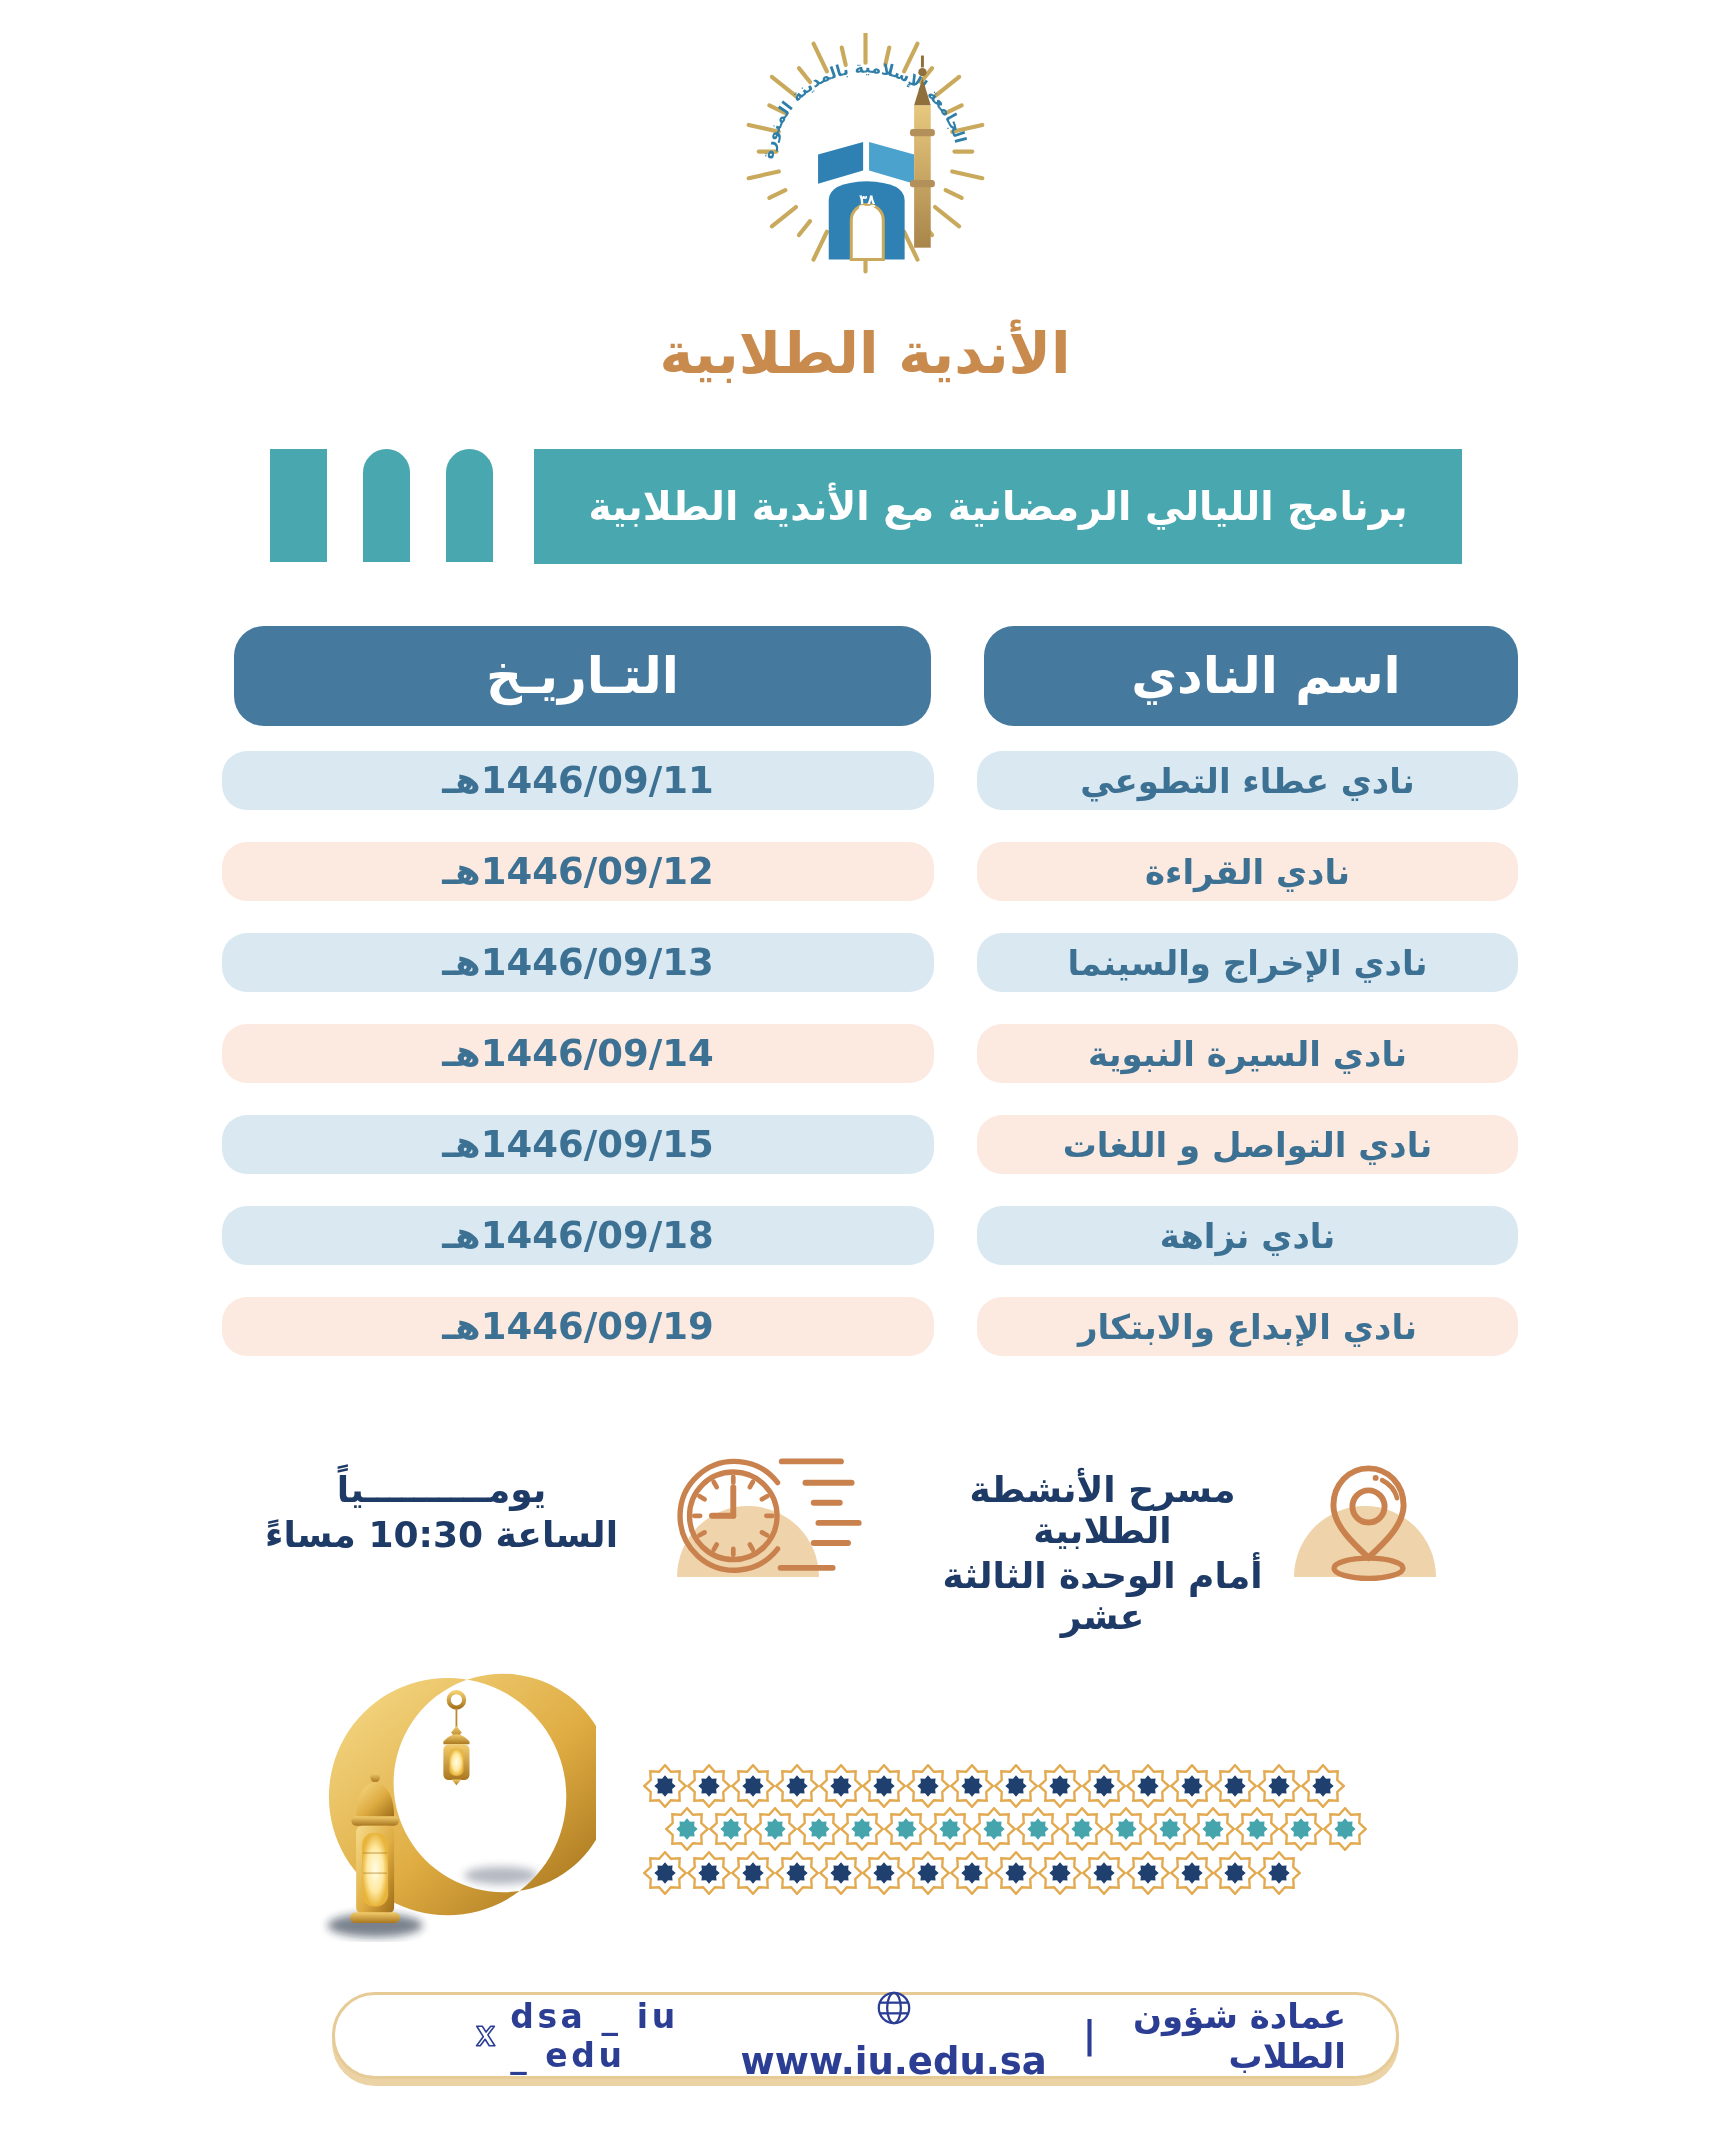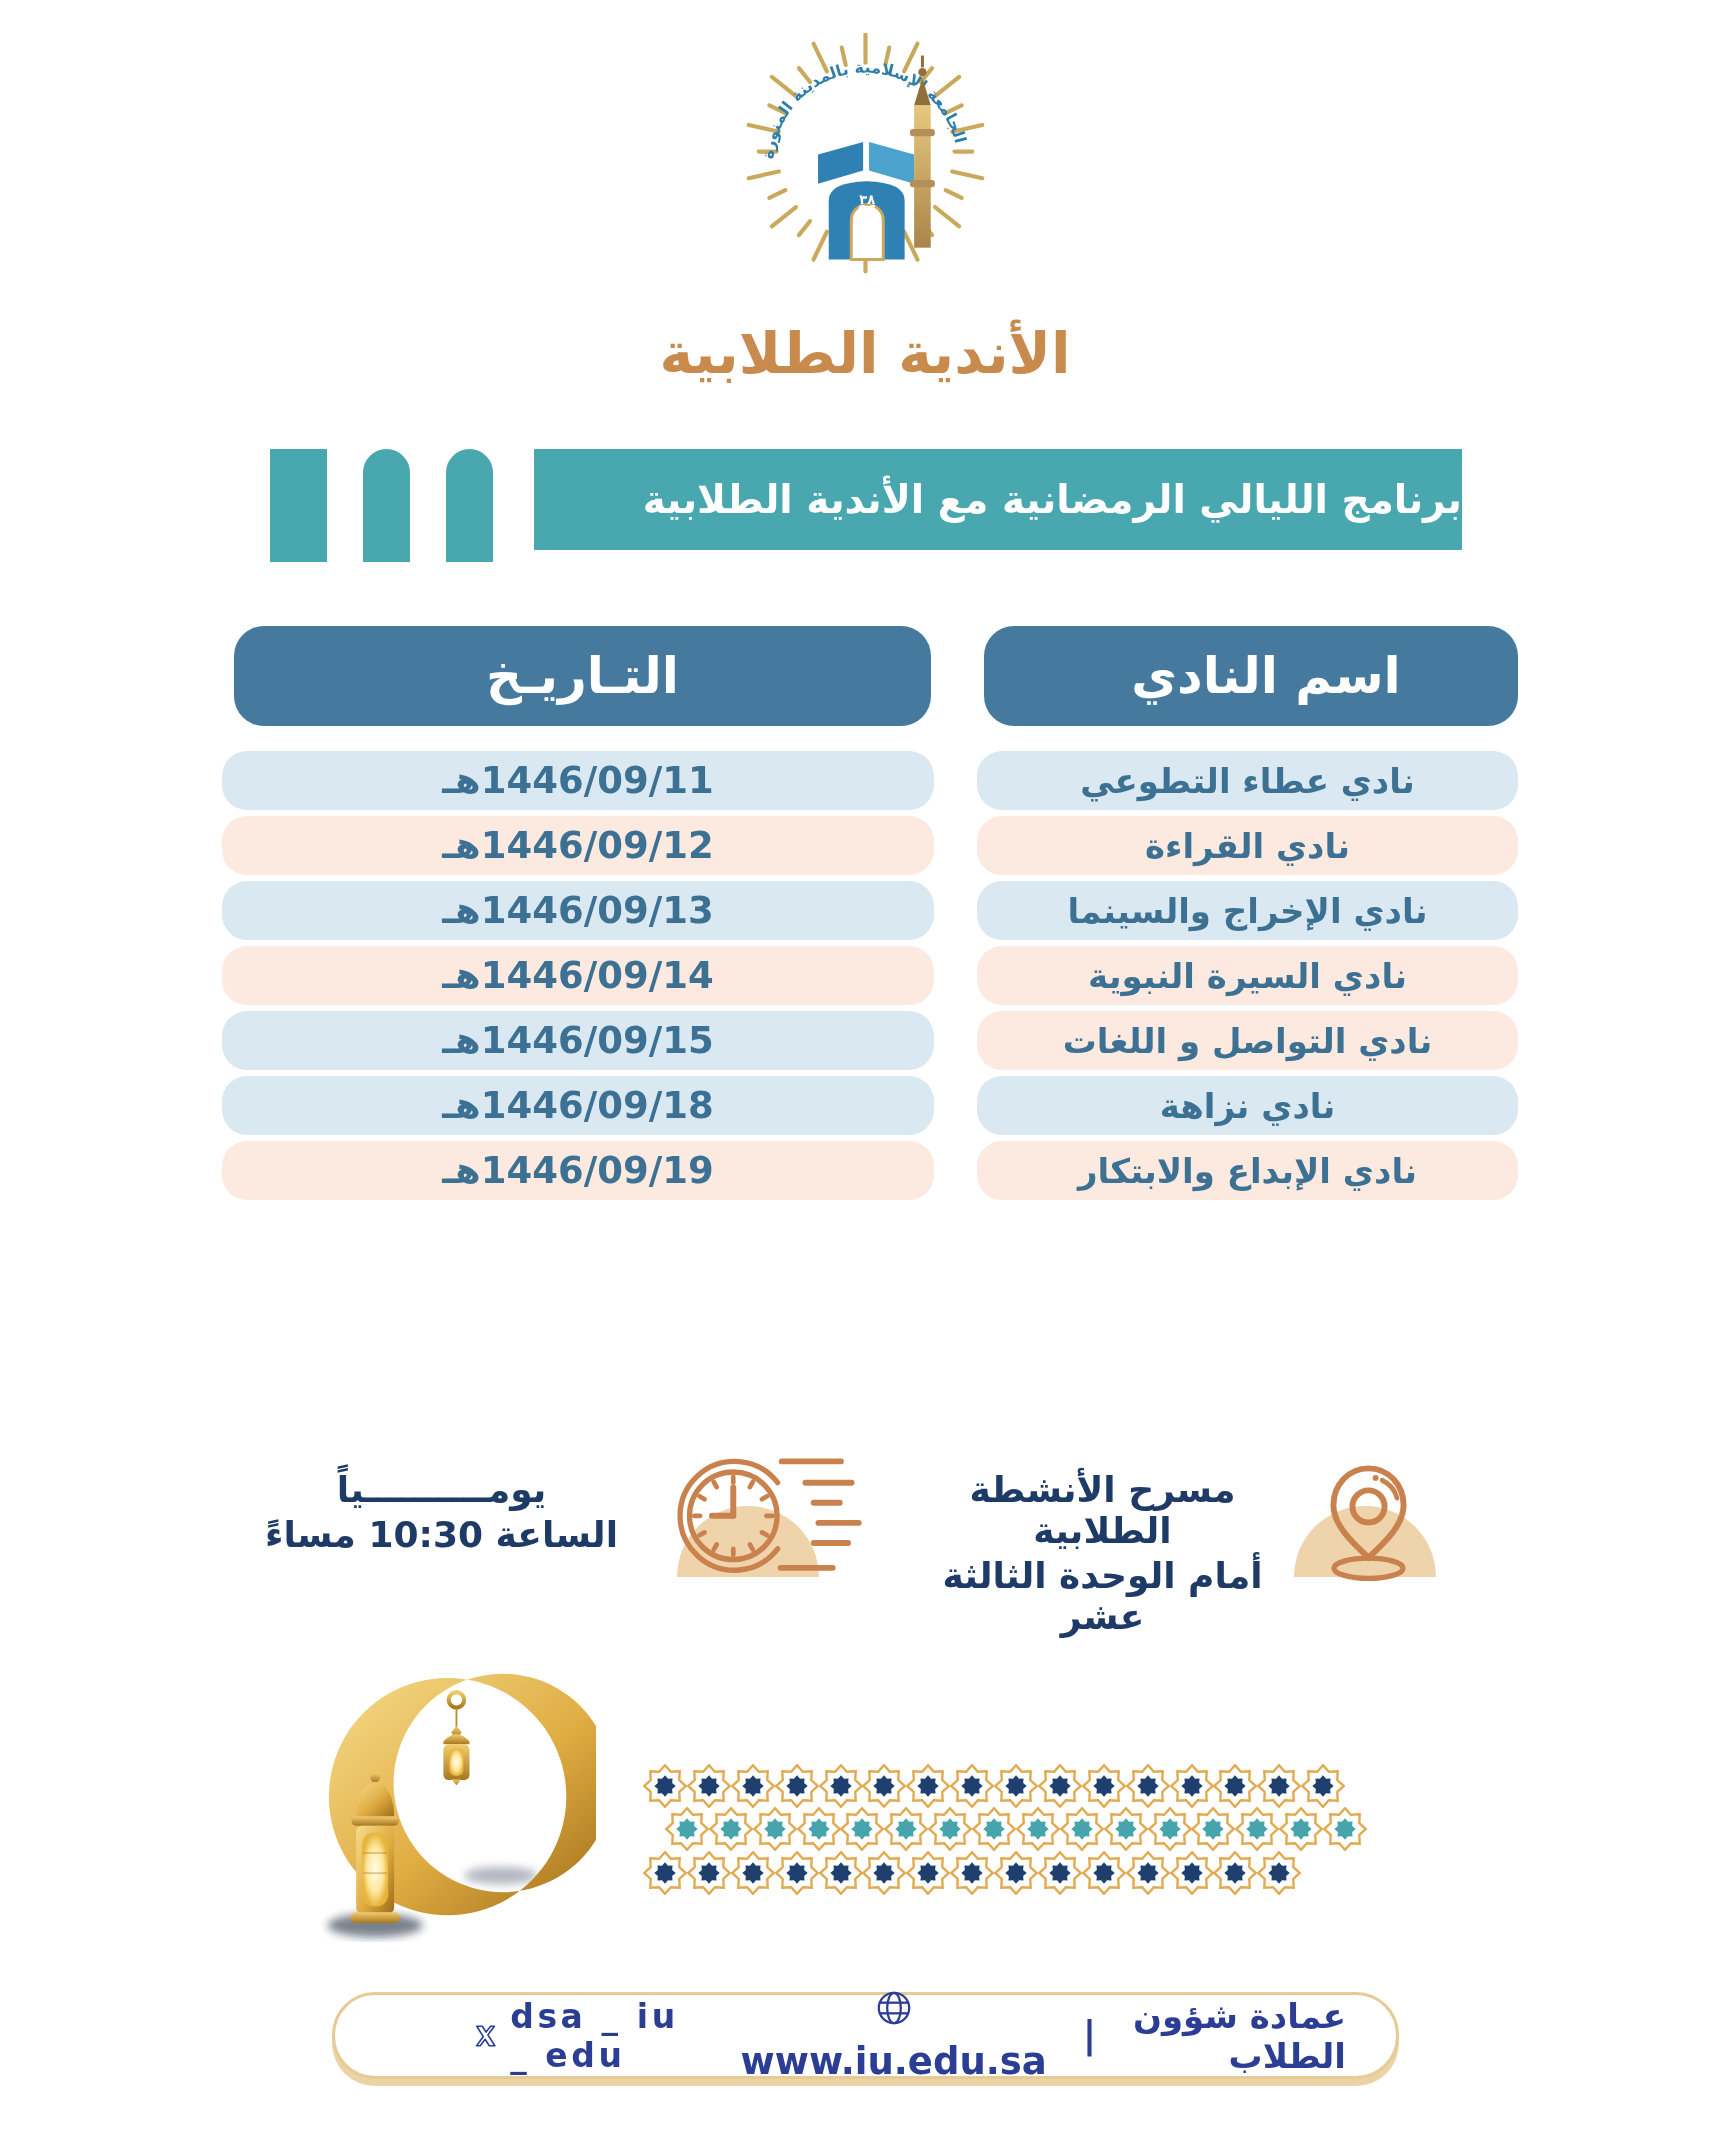--- a/index.html
+++ b/index.html
@@ -22,31 +22,31 @@
 
   
   .page-title{position:absolute;left:0;top:320px;width:100%;text-align:center;
     font-size:57px;font-weight:bold;color:var(--title-orange);}
 
   
   .bar{position:absolute;top:449px;height:113px;background:var(--teal);}
   .bar-1{left:270px;width:57px;}
   .bar-2{left:363px;width:47px;border-radius:24px 24px 0 0;}
   .bar-3{left:446px;width:47px;border-radius:24px 24px 0 0;}
-  .banner{position:absolute;left:534px;top:449px;width:928px;height:101px;background:var(--teal);
-    display:flex;align-items:center;}
+  .banner{position:absolute;left:534px;top:449px;width:928px;height:115px;background:var(--teal);
+    display:flex;align-items:center;justify-content:center;}
   .banner span{color:#fff;font-size:39px;font-weight:bold;}
 
   
   .col-header{position:absolute;top:626px;height:100px;background:var(--header-blue);
     border-radius:30px;display:flex;align-items:center;justify-content:center;
     color:#fff;font-size:50px;font-weight:bold;}
   .header-club{left:984px;width:534px;padding-left:30px;}
   .header-date{left:234px;width:697px;}
-  .col{position:absolute;top:751px;display:flex;flex-direction:column;gap:6px;}
+  .col{position:absolute;top:751px;display:flex;flex-direction:column;gap:32px;}
   .col-club{left:977px;width:541px;}
   .col-date{left:222px;width:712px;}
   .cell{height:59px;border-radius:25px;display:flex;align-items:center;justify-content:center;
     color:var(--row-text);font-weight:bold;}
   .col-club .cell{font-size:34px;}
   .col-date .cell{font-size:37px;}
   .cell.alt-0{background:var(--row-blue);}
   .cell.alt-1{background:var(--row-peach);}
 
   

